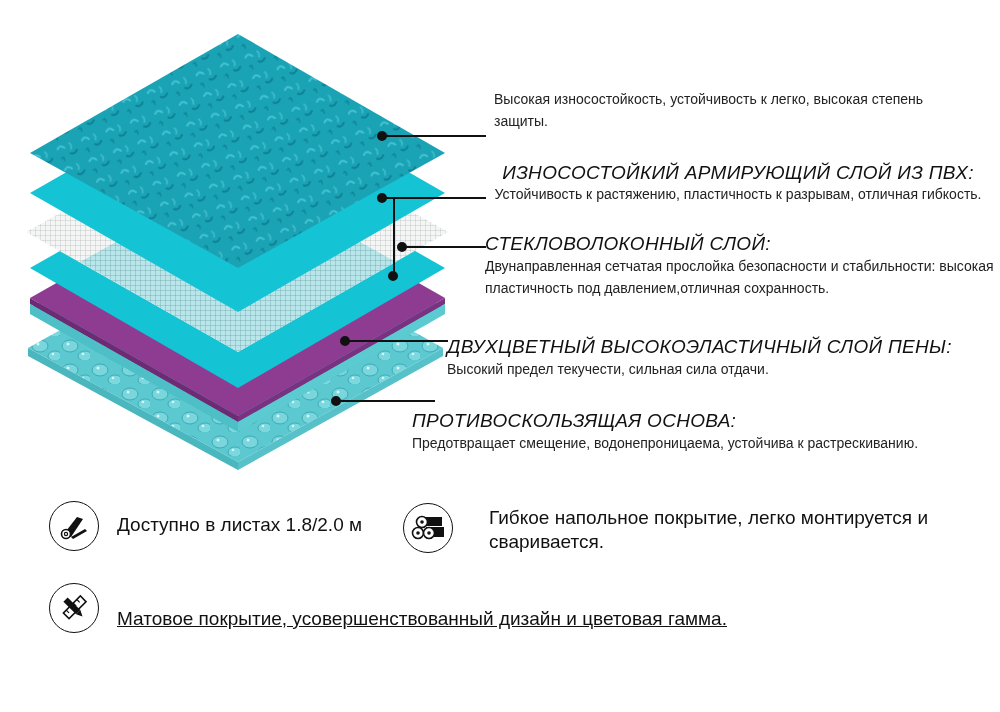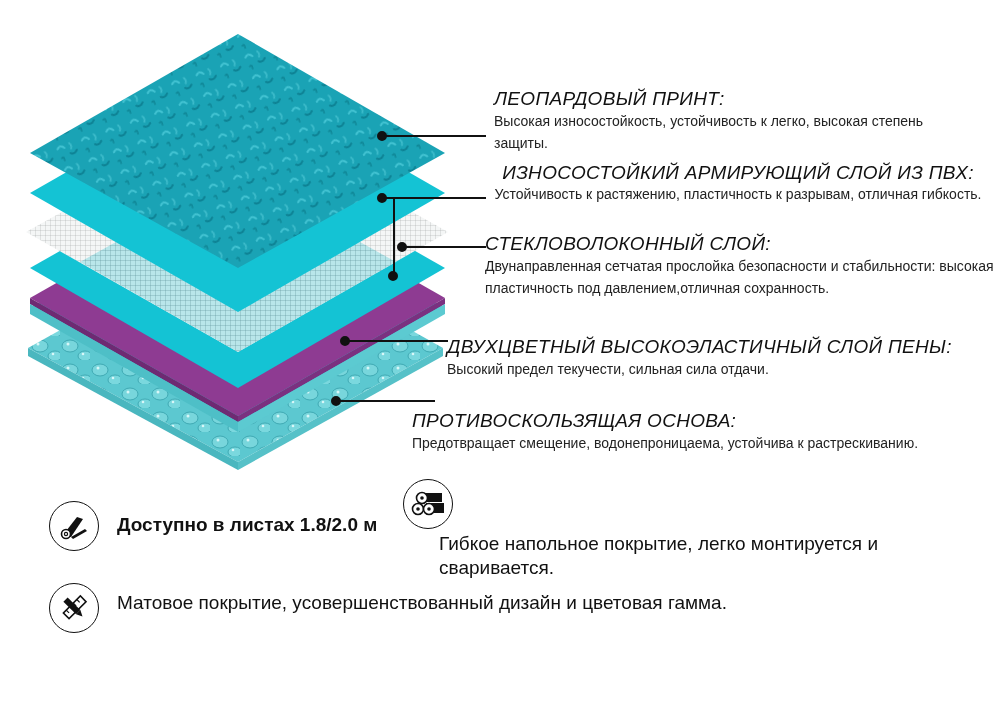--- a/index.html
+++ b/index.html
@@ -81,21 +81,20 @@
 
     <line x1="345" y1="341" x2="448" y2="341"></line>
     <circle cx="345" cy="341" r="4"></circle>
 
     <line x1="336" y1="401" x2="435" y2="401"></line>
     <circle cx="336" cy="401" r="4"></circle>
   </g>
 </svg>
 
 <div class="label" style="left:494px; top:88px; width:480px;">
-  <div class="title">ЛЕОПАРДОВЫЙ ПРИНТ:</div>
   <div class="desc">Высокая износостойкость, устойчивость к легко, высокая степень защиты.</div>
 </div>
 
 <div class="label" style="left:493px; top:162px; width:490px;text-align:center;">
   <div class="title">ИЗНОСОСТОЙКИЙ АРМИРУЮЩИЙ СЛОЙ ИЗ ПВХ:</div>
   <div class="desc" style="line-height:20px;">Устойчивость к растяжению, пластичность к разрывам, отличная гибкость.</div>
 </div>
 
 <div class="label" style="left:485px; top:233px; width:515px;">
   <div class="title">СТЕКЛОВОЛОКОННЫЙ СЛОЙ:</div>
@@ -114,24 +113,24 @@
 
 <div class="feature" style="left:49px; top:501px;">
   <div class="icon">
     <svg width="34" height="34" viewBox="0 0 34 34">
       <path d="M6 26 L20 8 L26 10 L14 28 Z" fill="#111"></path>
       <path d="M14 28 L28 20 L30 22 L16 30 Z" fill="#111"></path>
       <circle cx="9" cy="25" r="4.5" fill="#fff" stroke="#111" stroke-width="1.6"></circle>
       <circle cx="9" cy="25" r="1.6" fill="none" stroke="#111" stroke-width="1.2"></circle>
     </svg>
   </div>
-  <div class="text" style="margin-top:12px;font-weight:bold;">Доступно в листах 1.8/2.0 м</div>
+  <div class="text" style="margin-top:12px;">Доступно в листах 1.8/2.0 м</div>
 </div>
 
-<div class="feature" style="left:403px; top:479px; width:560px;flex-direction:column;">
+<div class="feature" style="left:403px; top:503px; width:560px;">
   <div class="icon">
     <svg width="36" height="30" viewBox="0 0 36 30">
       <rect x="12" y="4" width="20" height="9" fill="#111"></rect>
       <rect x="16" y="14" width="18" height="10" fill="#111"></rect>
       <circle cx="12" cy="9" r="5.5" fill="#fff" stroke="#111" stroke-width="1.6"></circle>
       <circle cx="12" cy="9" r="1.8" fill="#111"></circle>
       <circle cx="8" cy="20" r="5.5" fill="#fff" stroke="#111" stroke-width="1.6"></circle>
       <circle cx="8" cy="20" r="1.8" fill="#111"></circle>
       <circle cx="19" cy="20" r="5.5" fill="#fff" stroke="#111" stroke-width="1.6"></circle>
       <circle cx="19" cy="20" r="1.8" fill="#111"></circle>
@@ -149,14 +148,14 @@
         <line x1="12" y1="13" x2="16" y2="13" stroke="#111" stroke-width="1.2"></line>
         <line x1="12" y1="18" x2="16" y2="18" stroke="#111" stroke-width="1.2"></line>
         <line x1="12" y1="23" x2="16" y2="23" stroke="#111" stroke-width="1.2"></line>
       </g>
       <g transform="rotate(-45 16 16)">
         <rect x="13" y="4" width="6" height="18" fill="#111"></rect>
         <polygon points="13,22 19,22 16,28" fill="#111"></polygon>
       </g>
     </svg>
   </div>
-  <div class="text" style="margin-top:8px;">Матовое покрытие, усовершенствованный дизайн и цветовая гамма.</div>
+  <div class="text" style="margin-top:24px;text-decoration:underline;">Матовое покрытие, усовершенствованный дизайн и цветовая гамма.</div>
 </div>
 
 </body></html>

